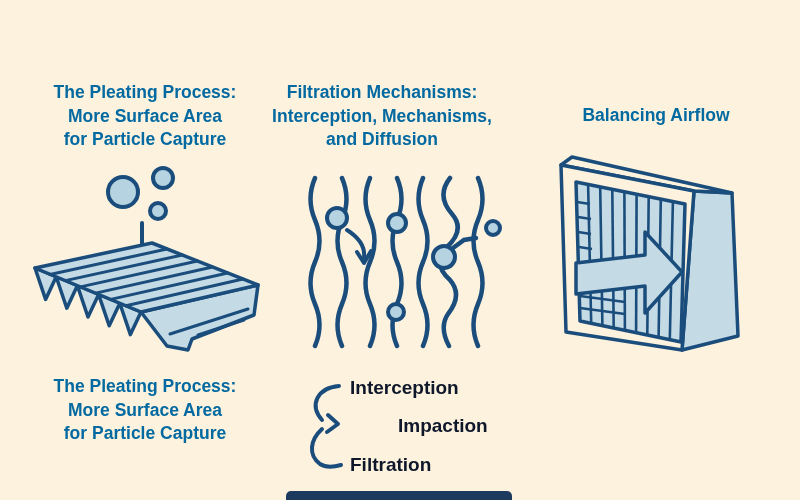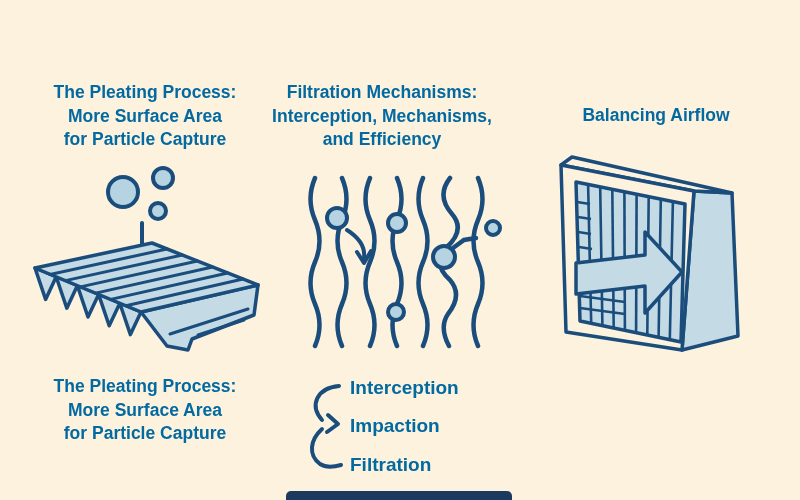--- a/index.html
+++ b/index.html
@@ -19,25 +19,25 @@
   .heading-left{left:20px;top:81px;width:250px;}
   .heading-middle{left:260px;top:81px;width:244px;}
   .heading-right{left:528px;top:84px;width:256px;margin-top:20px;}
   .caption-left{left:20px;top:375px;width:250px;}
   .illu{position:absolute;}
   .illu-left{left:20px;top:165px;}
   .illu-middle{left:290px;top:170px;}
   .illu-right{left:550px;top:150px;}
   .illu-key{left:305px;top:375px;}
   .list-label{
-    position:absolute;left:350px;color:#0369a1;
+    position:absolute;left:350px;color:#0f172a;
     font-size:19px;font-weight:700;line-height:21px;white-space:nowrap;
   }
   .list-0{top:377px;}
-  .list-1{top:415px;}
+  .list-1{top:415px;margin-left:48px;}
   .list-2{top:454px;}
   .footer-bar{
     position:absolute;left:286px;top:491px;width:226px;height:9px;
     background:#1c3a5e;border-radius:5px 5px 0 0;
   }
 </style>
 </head>
 <body>
 
 <div class="stage">
@@ -45,21 +45,21 @@
 
   <div class="heading heading-left">
     <div>The Pleating Process:</div>
     <div>More Surface Area</div>
     <div>for Particle Capture</div>
   </div>
 
   <div class="heading heading-middle">
     <div>Filtration Mechanisms:</div>
     <div>Interception, Mechanisms,</div>
-    <div>and Efficiency</div>
+    <div>and Diffusion</div>
   </div>
 
   <div class="heading heading-right">
     <div>Balancing Airflow</div>
   </div>
 
   <svg class="illu illu-left" width="250" height="195" viewBox="0 0 250 195">
     <g stroke="#1b4d7c" stroke-width="4" fill="#b5d3e1">
       <circle cx="103" cy="27" r="15"></circle>
       <circle cx="143" cy="13" r="10"></circle>

